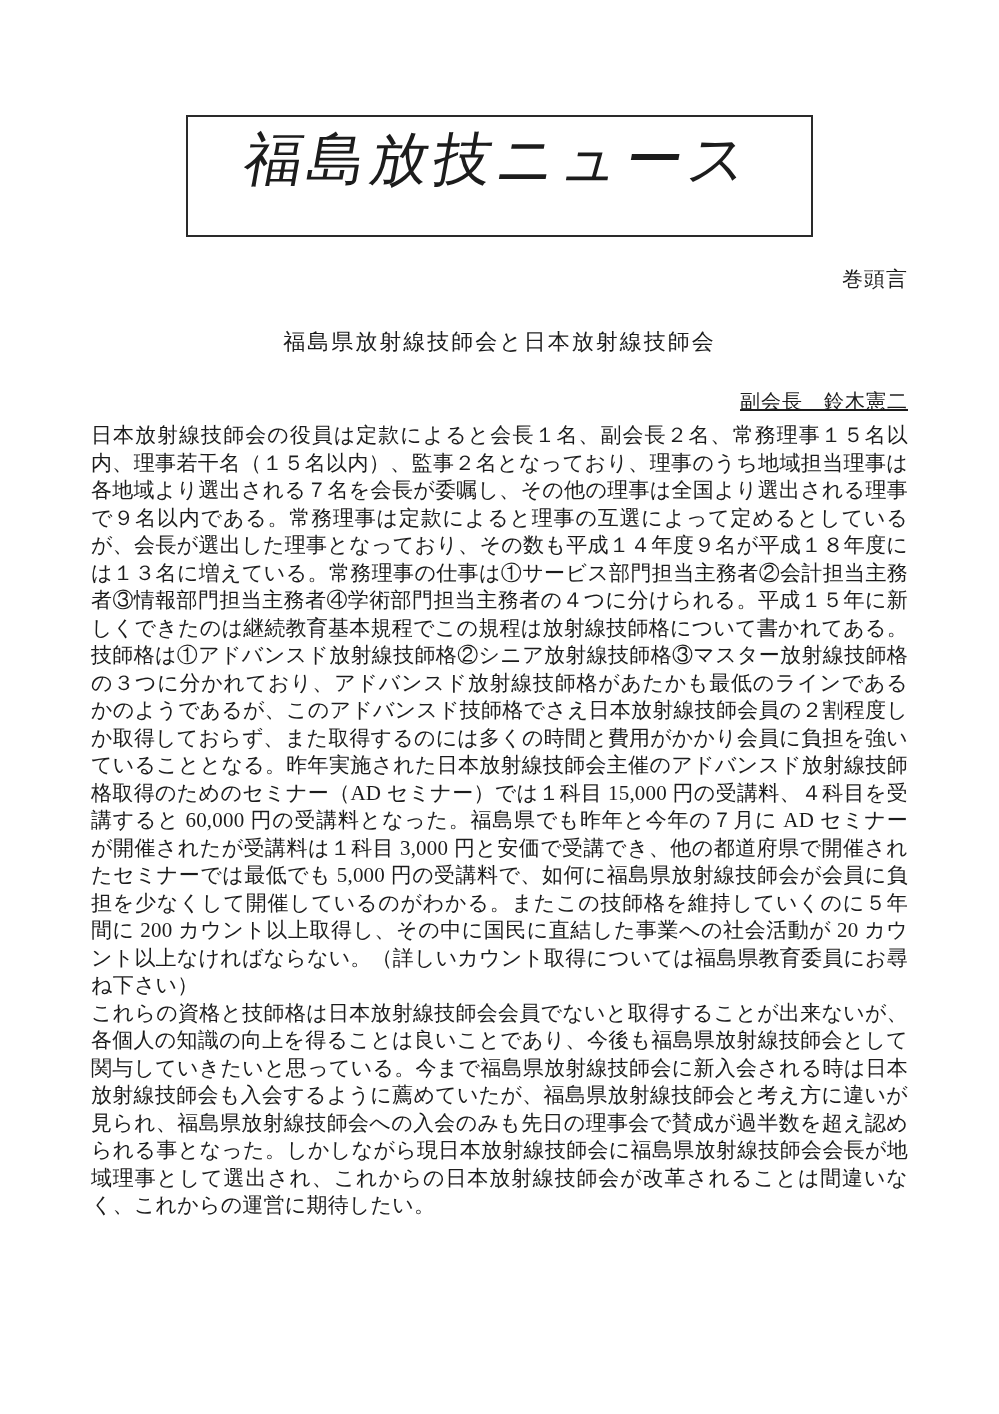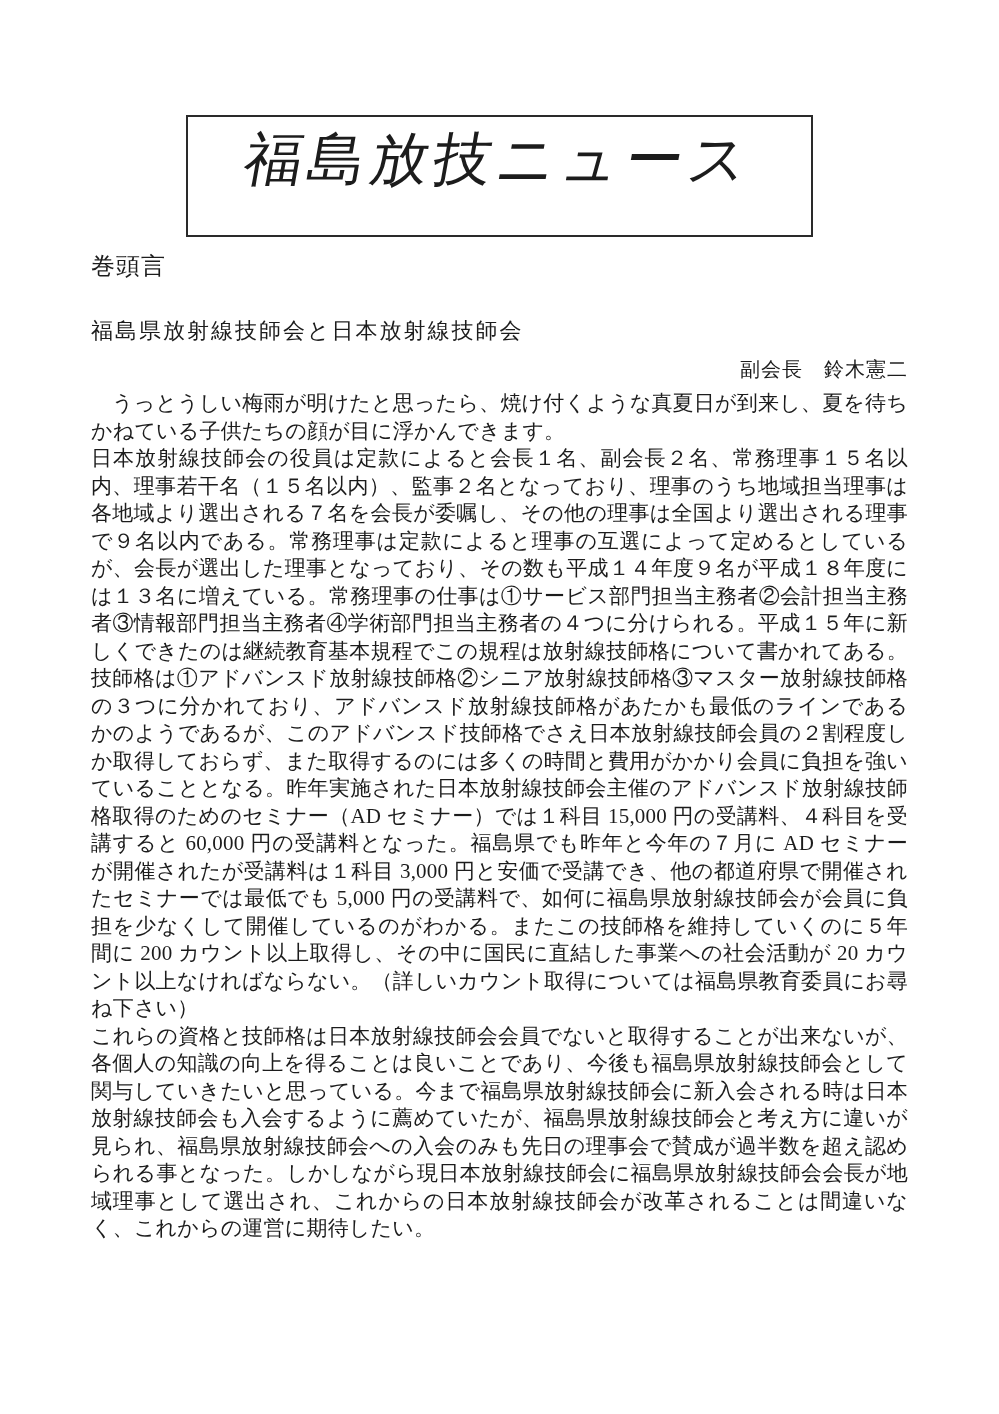--- a/index.html
+++ b/index.html
@@ -32,35 +32,37 @@
   .masthead-title {
     font-size: 58px;
     line-height: 1.0;
     margin-top: 14px;
     letter-spacing: 5px;
     white-space: nowrap;
     transform: skewX(-10deg);
     font-weight: 400;
   }
   .section-heading {
-    text-align: left;
-    font-size: 24px;
-    margin-top: 13px;
+    text-align: right;
+    font-size: 21px;
+    margin-top: 28px;
     letter-spacing: 1px;
   }
   .article-title {
+    text-align: center;
     font-size: 22px;
     margin-top: 34px;
     letter-spacing: 2px;
   }
   .byline {
     text-align: right;
     font-size: 20px;
-    margin-top: 10px;
+    margin-top: 31px;
     letter-spacing: 1px;
+    text-decoration: underline;
   }
   .body-text {
     margin-top: 7px;
     font-size: 21px;
     line-height: 27.5px;
     text-align: justify;
     text-justify: inter-ideograph;
     letter-spacing: 0.2px;
   }
   .body-text p {
@@ -80,18 +82,17 @@
     <div class="masthead-title">福島放技ニュース</div>
   </div>
 
   <div class="section-heading">巻頭言</div>
 
   <div class="article-title">福島県放射線技師会と日本放射線技師会</div>
 
   <div class="byline">副会長　鈴木憲二</div>
 
   <div class="body-text">
-    <p class="indent">うっとうしい梅雨が明けたと思ったら、焼け付くような真夏日が到来し、夏を待ちかねている子供たちの顔が目に浮かんできます。</p>
     <p>日本放射線技師会の役員は定款によると会長１名、副会長２名、常務理事１５名以内、理事若干名（１５名以内）、監事２名となっており、理事のうち地域担当理事は各地域より選出される７名を会長が委嘱し、その他の理事は全国より選出される理事で９名以内である。常務理事は定款によると理事の互選によって定めるとしているが、会長が選出した理事となっており、その数も平成１４年度９名が平成１８年度には１３名に増えている。常務理事の仕事は①サービス部門担当主務者②会計担当主務者③情報部門担当主務者④学術部門担当主務者の４つに分けられる。平成１５年に新しくできたのは継続教育基本規程でこの規程は放射線技師格について書かれてある。技師格は①アドバンスド放射線技師格②シニア放射線技師格③マスター放射線技師格の３つに分かれており、アドバンスド放射線技師格があたかも最低のラインであるかのようであるが、このアドバンスド技師格でさえ日本放射線技師会員の２割程度しか取得しておらず、また取得するのには多くの時間と費用がかかり会員に負担を強いていることとなる。昨年実施された日本放射線技師会主催のアドバンスド放射線技師格取得のためのセミナー（AD セミナー）では１科目 15,000 円の受講料、４科目を受講すると 60,000 円の受講料となった。福島県でも昨年と今年の７月に AD セミナーが開催されたが受講料は１科目 3,000 円と安価で受講でき、他の都道府県で開催されたセミナーでは最低でも 5,000 円の受講料で、如何に福島県放射線技師会が会員に負担を少なくして開催しているのがわかる。またこの技師格を維持していくのに５年間に 200 カウント以上取得し、その中に国民に直結した事業への社会活動が 20 カウント以上なければならない。（詳しいカウント取得については福島県教育委員にお尋ね下さい）</p>
     <p>これらの資格と技師格は日本放射線技師会会員でないと取得することが出来ないが、各個人の知識の向上を得ることは良いことであり、今後も福島県放射線技師会として関与していきたいと思っている。今まで福島県放射線技師会に新入会される時は日本放射線技師会も入会するように薦めていたが、福島県放射線技師会と考え方に違いが見られ、福島県放射線技師会への入会のみも先日の理事会で賛成が過半数を超え認められる事となった。しかしながら現日本放射線技師会に福島県放射線技師会会長が地域理事として選出され、これからの日本放射線技師会が改革されることは間違いなく、これからの運営に期待したい。</p>
   </div>
 
 </div>
 
 </body></html>

